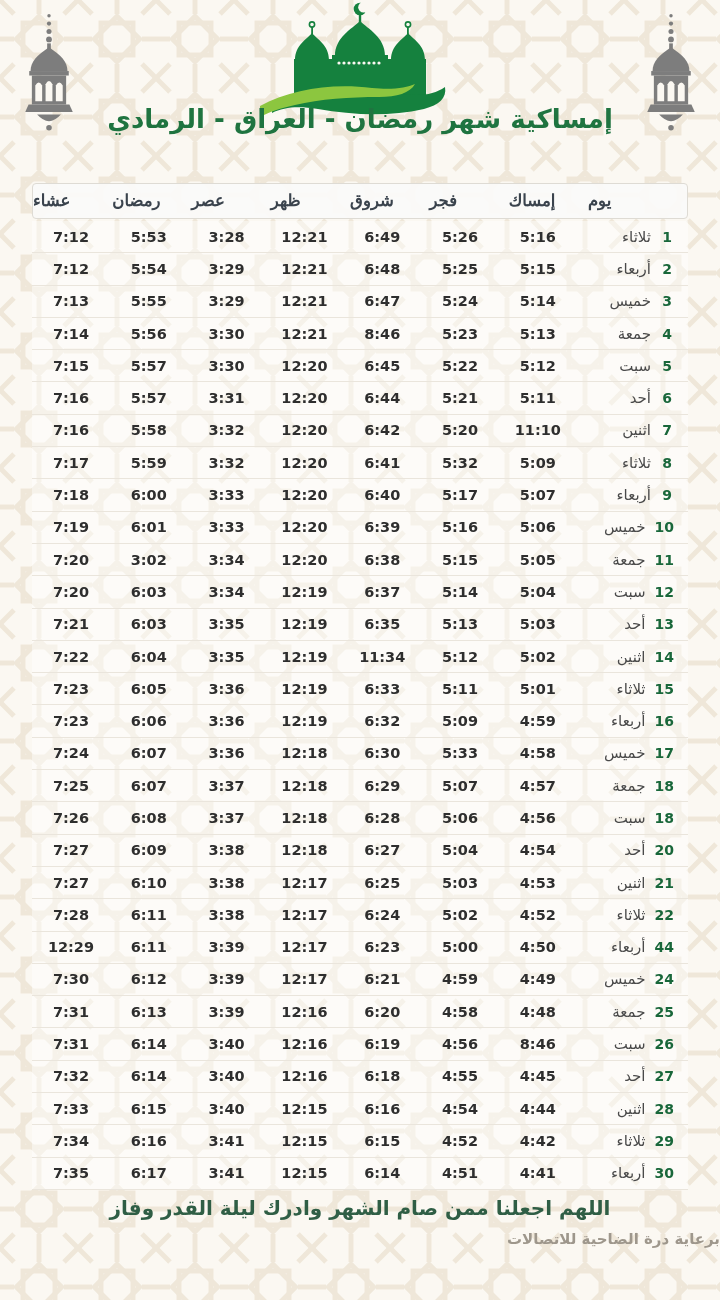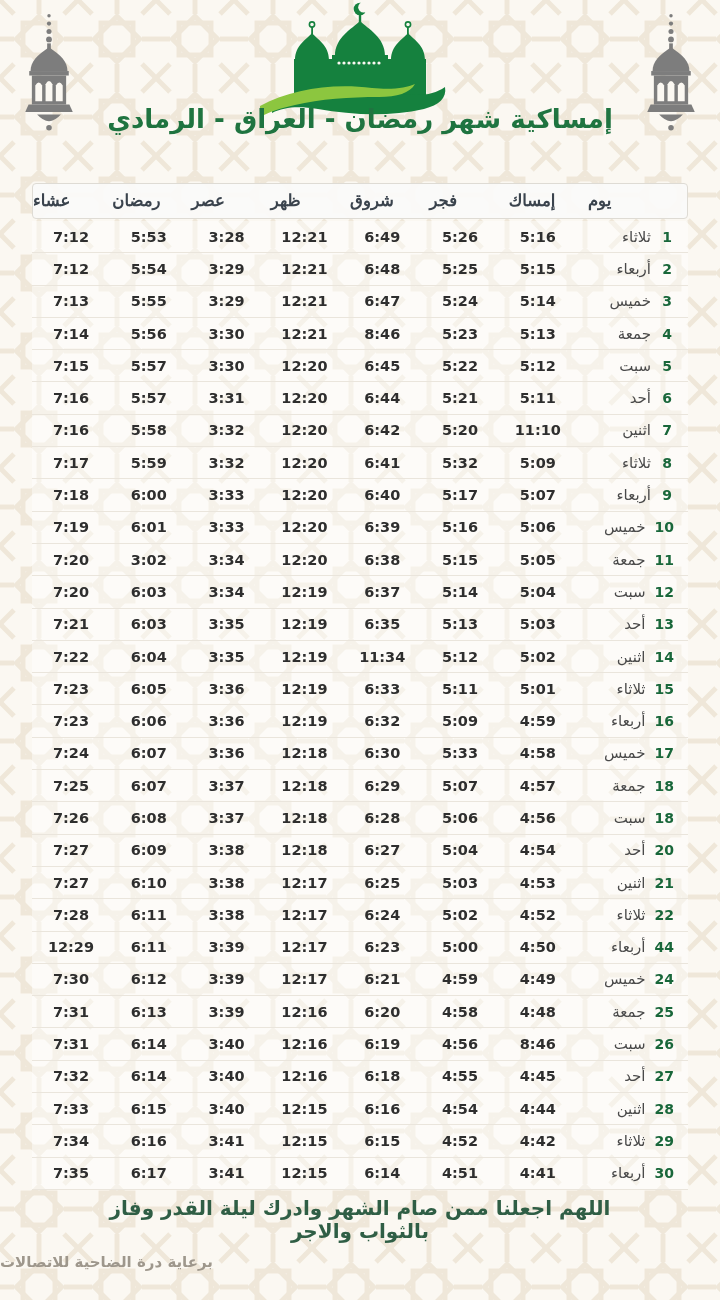--- a/index.html
+++ b/index.html
@@ -47,21 +47,21 @@
   .weekday{font-size:15px;font-weight:400;color:#4a4a4a;}
   .time{font-size:14.5px;font-weight:700;color:#2e2e2e;}
 
   
   .dua{
     margin-top:7px;text-align:center;
     font-size:20px;font-weight:800;line-height:1.15;
     color:var(--dua-green,#2f5e45);
   }
   .sponsor{
-    margin-top:10px;text-align:left;
+    margin-top:10px;text-align:right;
     font-size:15px;font-weight:700;
     color:var(--sponsor-gray,#9e978c);
   }
 </style>
 </head>
 <body>
 
 <svg class="pattern-bg" width="720" height="1300" xmlns="http://www.w3.org/2000/svg">
   <defs>
     <pattern id="geo" width="78" height="78" patternUnits="userSpaceOnUse">
@@ -565,17 +565,16 @@
           <div class="cell time">12:15</div>
           <div class="cell time">3:41</div>
           <div class="cell time">6:17</div>
           <div class="cell time">7:35</div>
         </div>
       </div>
   </div>
 
   <div class="dua">
     <div>اللهم اجعلنا ممن صام الشهر وادرك ليلة القدر وفاز</div>
-    <div>بالثواب والاجر</div>
   </div>
   <div class="sponsor">برعاية درة الضاحية للاتصالات</div>
 
 </div>
 
 </body></html>

